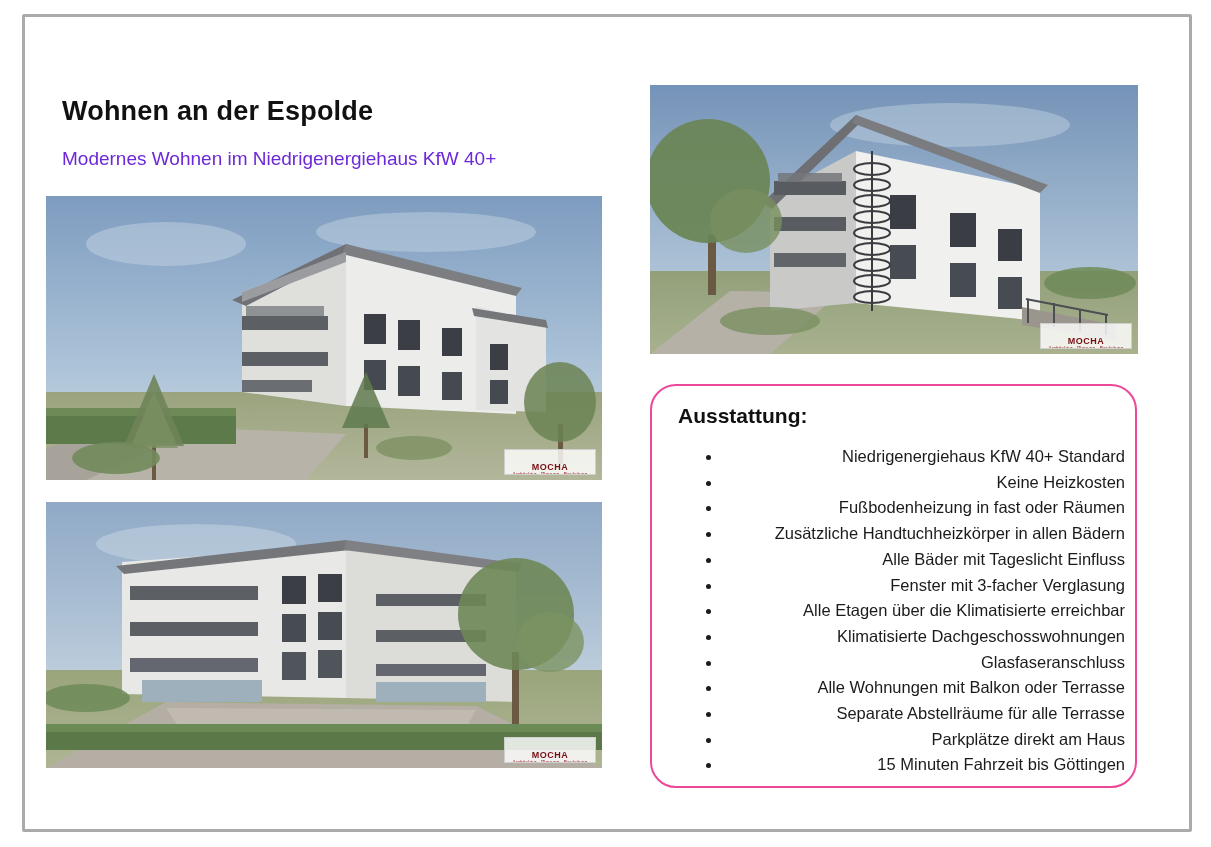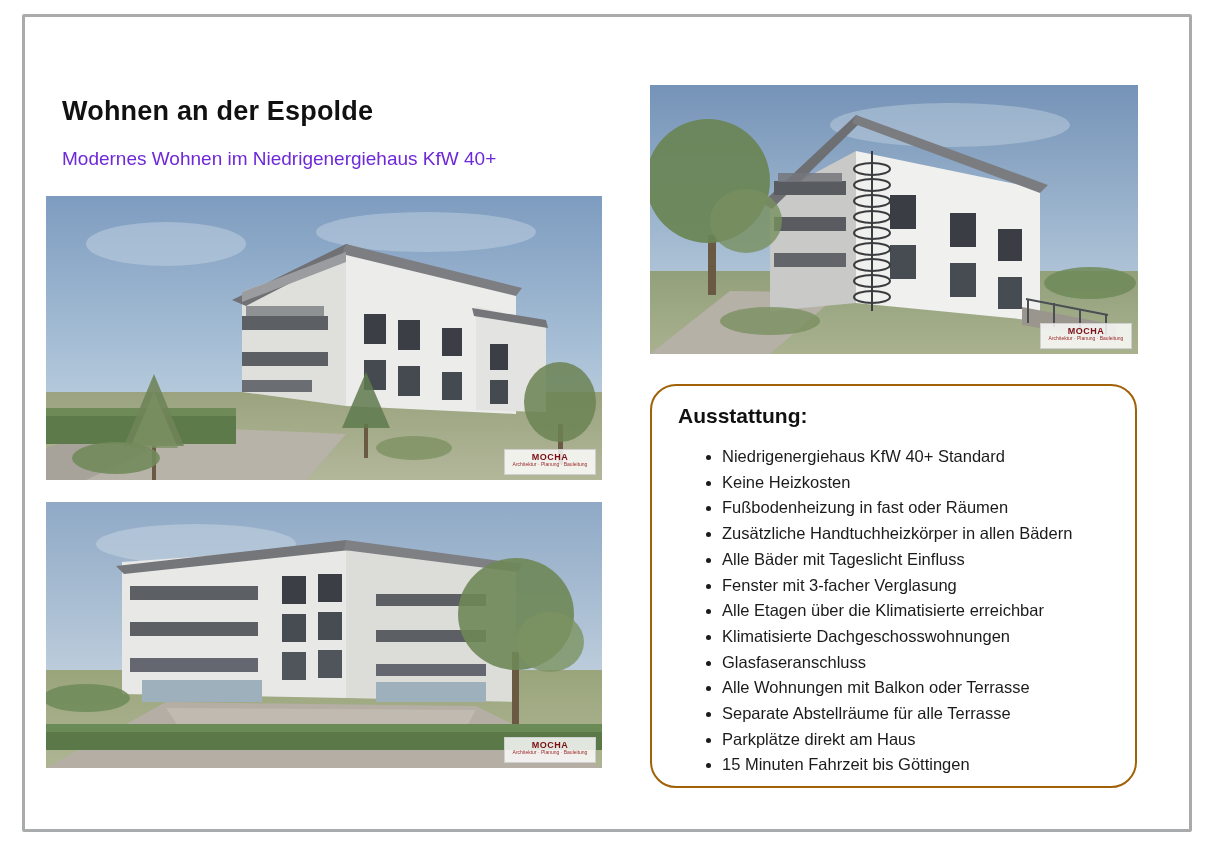--- a/index.html
+++ b/index.html
@@ -60,40 +60,40 @@
   .watermark {
     position: absolute;
     right: 6px; bottom: 5px;
     width: 92px; height: 26px;
     background: rgba(255,255,255,0.82);
     border: 1px solid #cfcfcf;
     font-size: 7px;
     color: #7a0d12;
     text-align: center;
     line-height: 1.15;
-    padding-top: 2px;
+    padding-top: 12px;
     box-sizing: border-box;
     overflow: hidden;
   }
   .watermark b { font-size: 9px; letter-spacing: 0.5px; }
   .watermark span { color: #9a2a2a; font-size: 5px; display: block; }
 
   
   #render-front-left { left: 46px; top: 196px; width: 556px; height: 284px; }
   
   #render-garden-side { left: 46px; top: 502px; width: 556px; height: 266px; }
   
   #render-gable-view { left: 650px; top: 85px; width: 488px; height: 269px; }
 
   
   .card {
     position: absolute;
     left: 650px; top: 384px;
     width: 487px; height: 404px;
-    border: 2px solid #a16207;
+    border: 2px solid #ec4899;
     border-radius: 26px;
     box-sizing: border-box;
     background: #ffffff;
   }
   .card-title {
     position: absolute;
     left: 26px; top: 18px;
     font-size: 21px;
     font-weight: bold;
     color: #111111;
@@ -104,20 +104,21 @@
     right: 10px;
     margin: 0;
     padding: 0 0 0 22px;
     list-style: disc;
   }
   .feature-list li {
     font-size: 16.5px;
     color: #1b1b1b;
     line-height: 25.7px;
     white-space: nowrap;
+    text-align: right;
   }
   .feature-list li::marker { font-size: 15px; }
 
   .footer {
     position: absolute;
     left: 650px; top: 797px;
     width: 487px;
     text-align: center;
     font-size: 13.5px;
     font-weight: bold;

